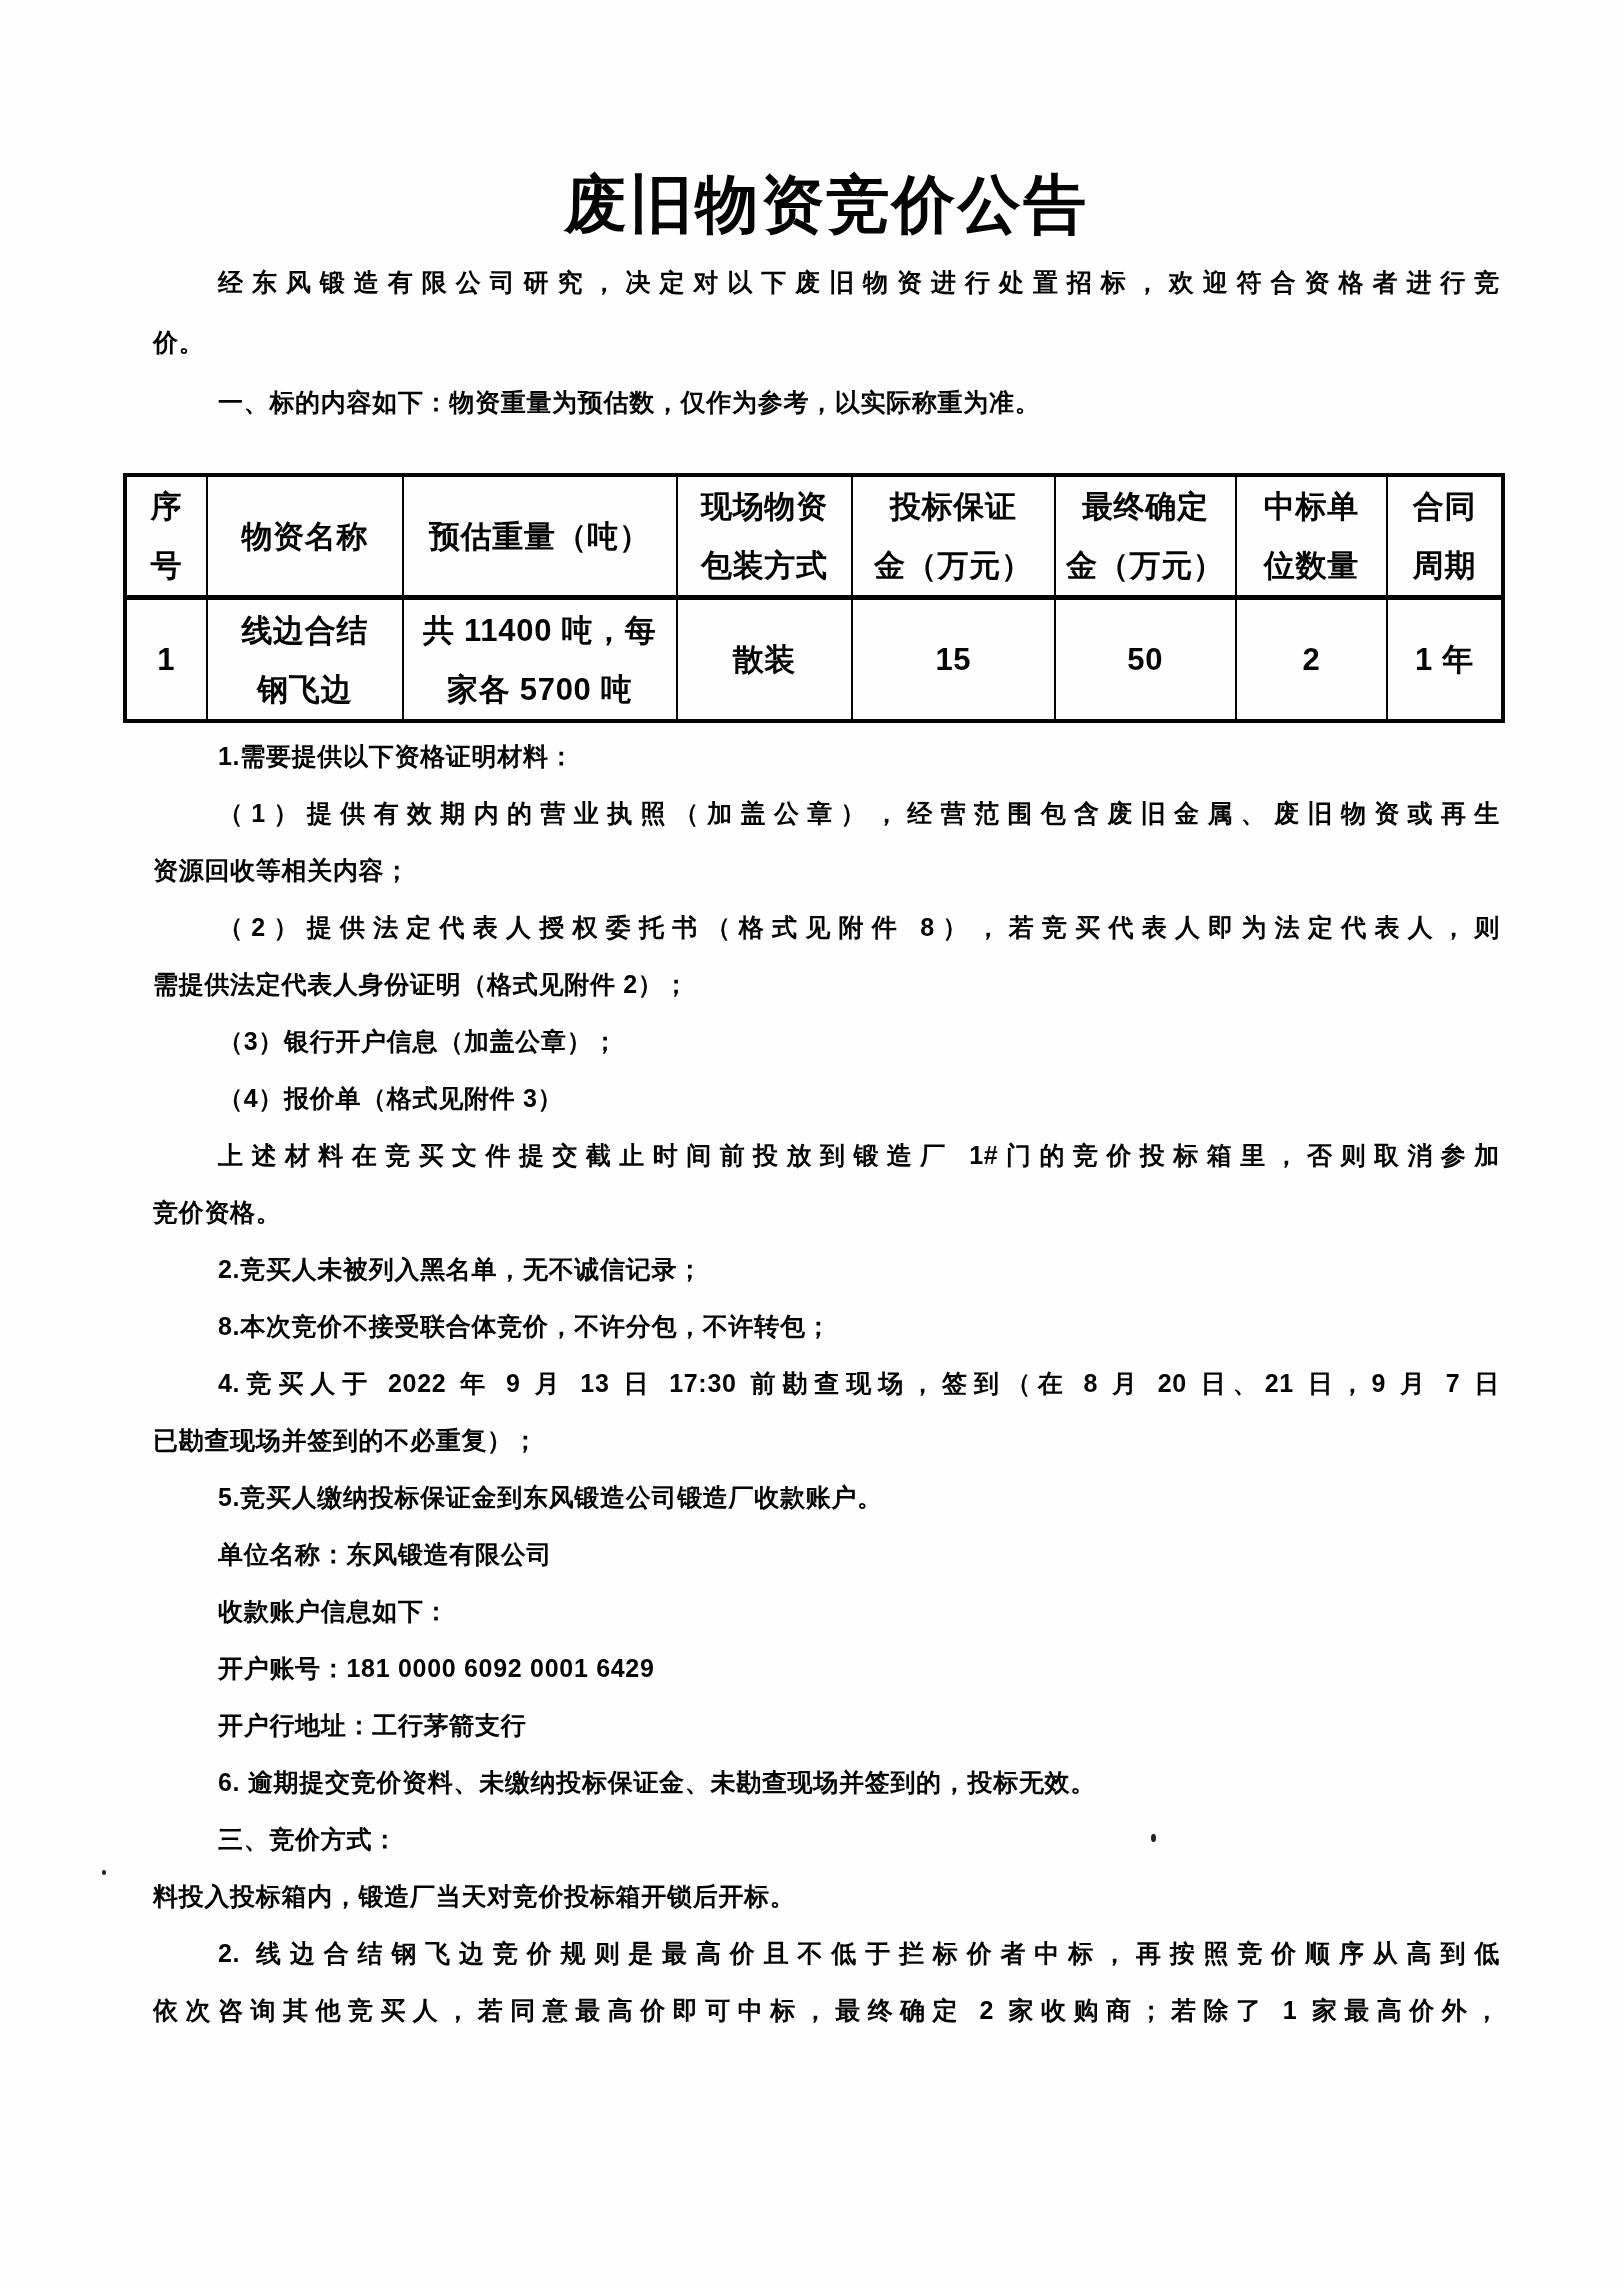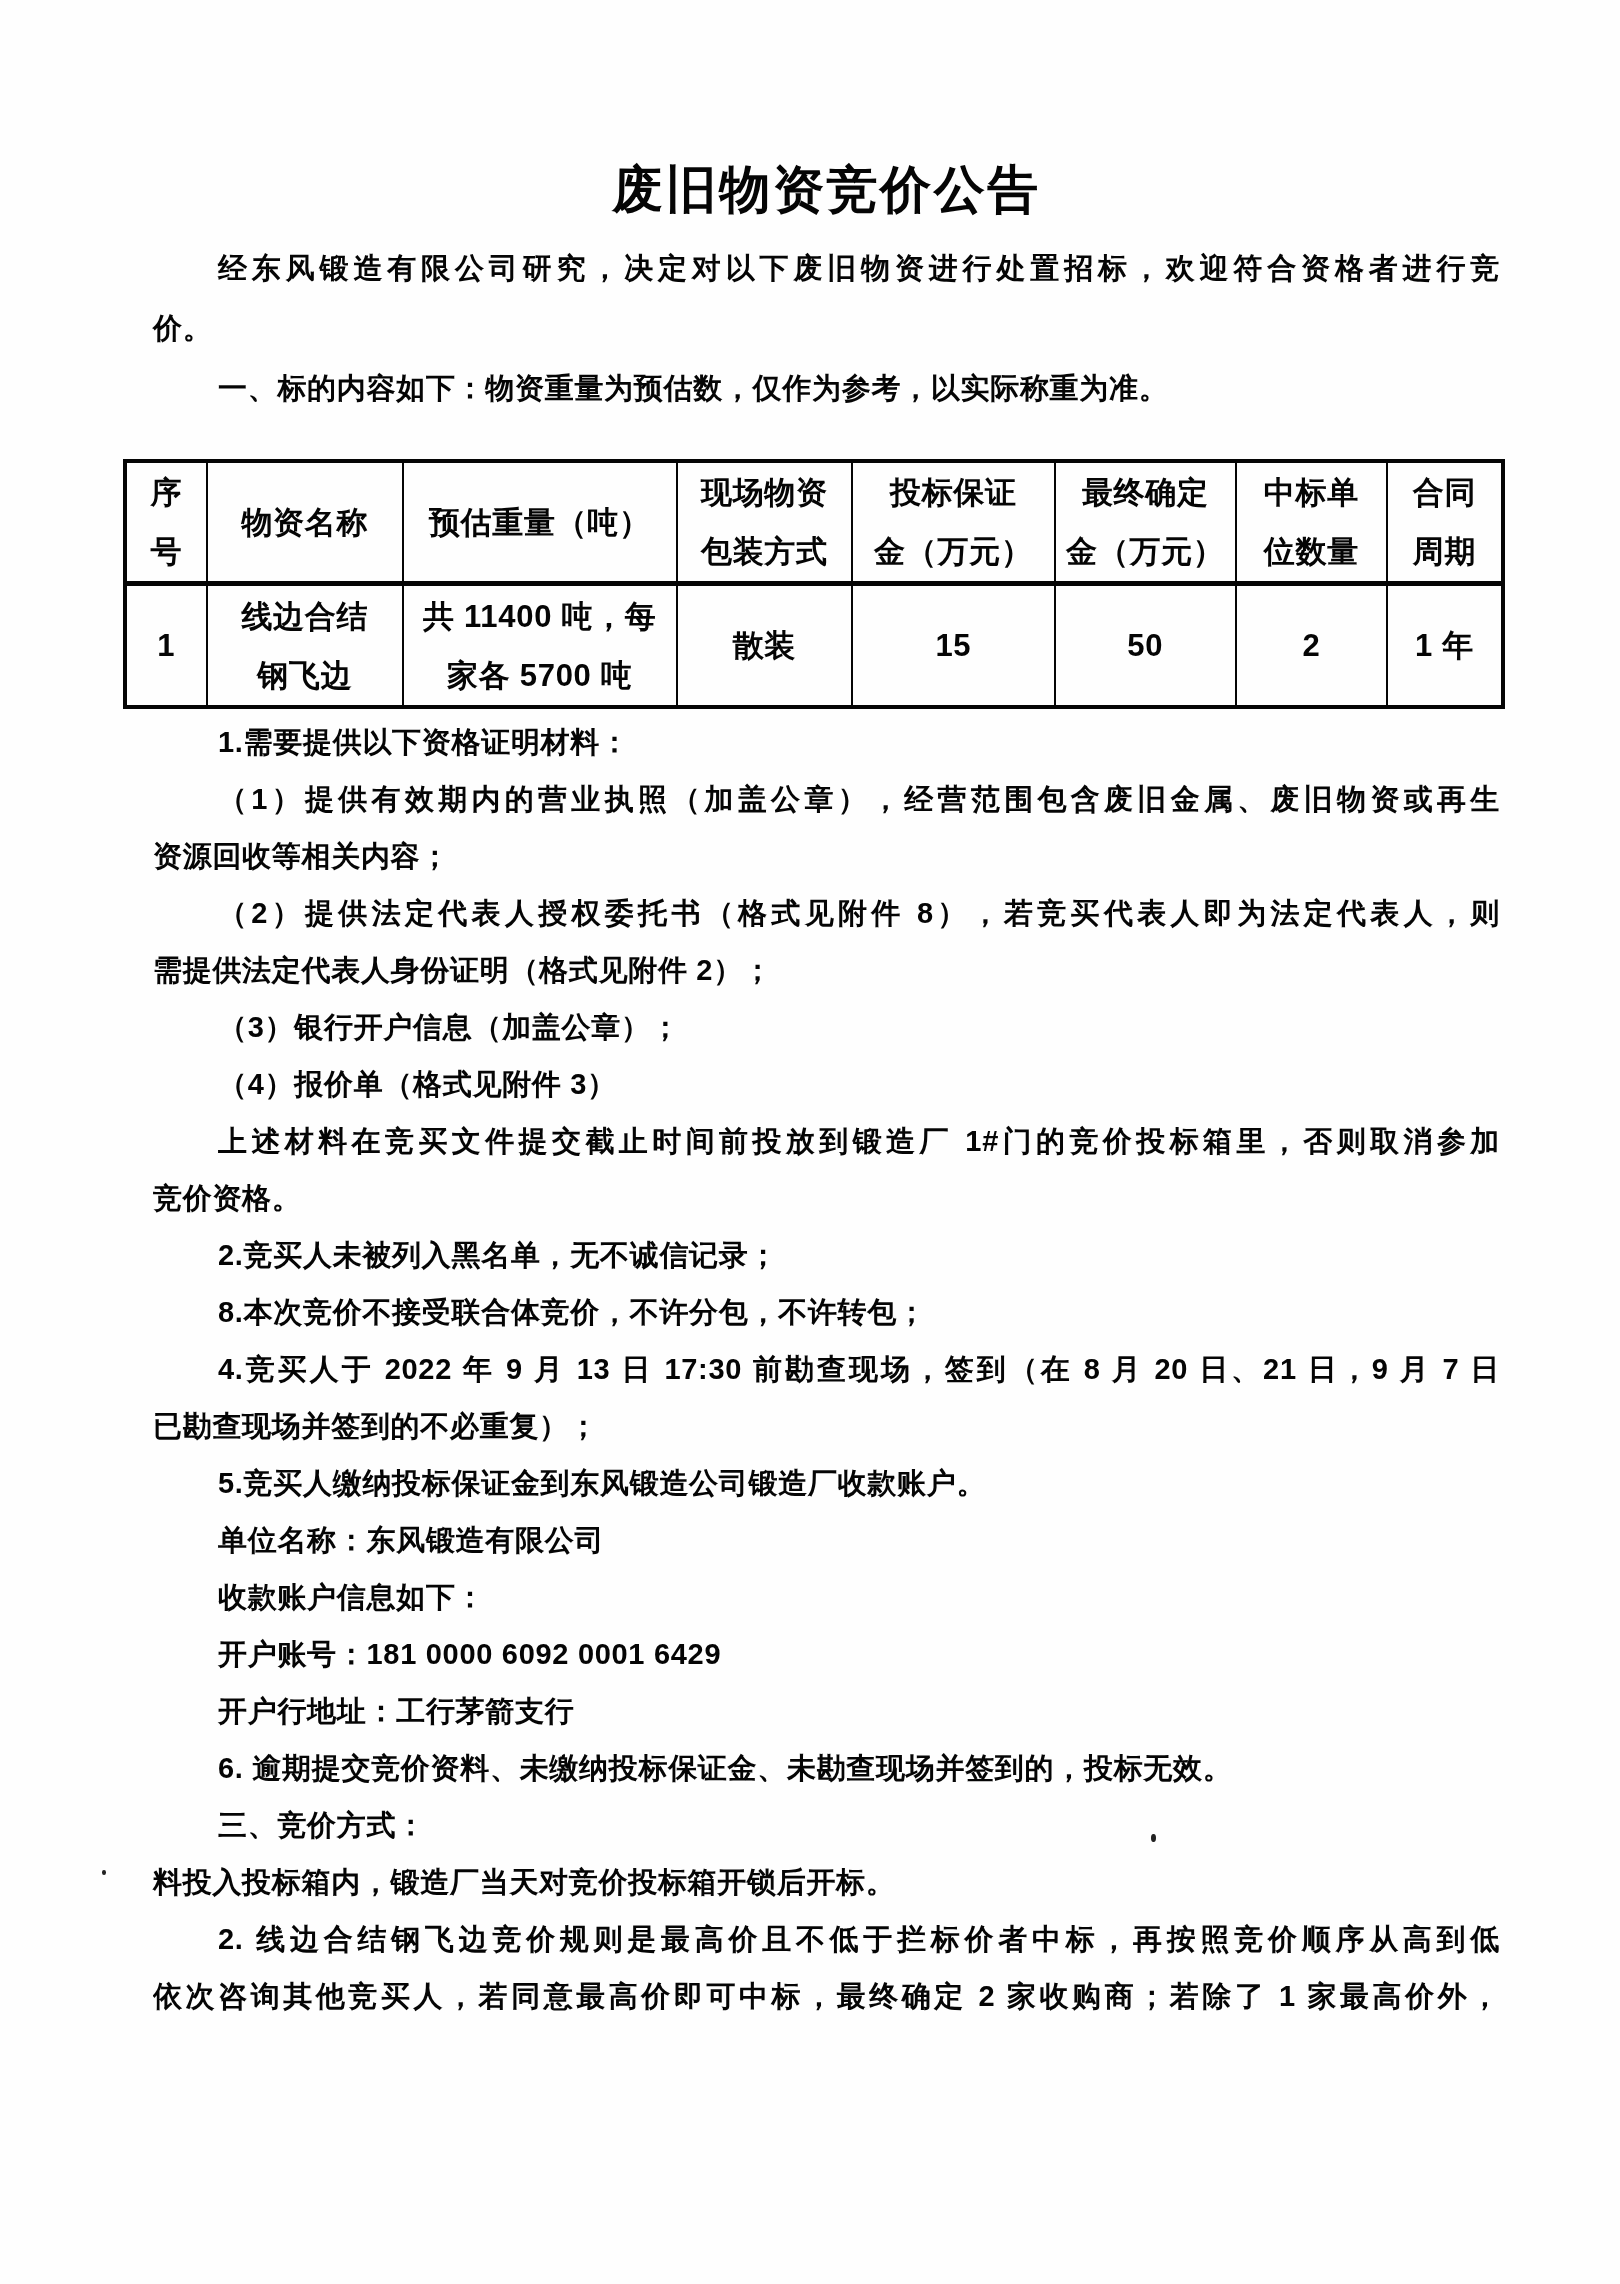--- a/index.html
+++ b/index.html
@@ -9,32 +9,32 @@
     height: 2284px;
     background: #fefefe;
     color: #050505;
     font-family: "Liberation Sans", "DejaVu Sans", sans-serif;
     font-weight: 700;
     overflow: hidden;
     margin: 0 auto;
   }
   .content { padding: 161px 120px 0 153px; }
   .title {
-    margin: 2px;
-    font-size: 51px;
+    margin: 16px;
+    font-size: 63px;
     line-height: 54px;
     text-align: center;
     letter-spacing: 2.6px;
     font-weight: 700;
   }
   .sec.pre  { margin-top: 21px; }
   .pre  .line { line-height: 60px; height: 60px; }
   .sec.post { margin-top: 5.2px; }
   .post .line { line-height: 57px; height: 57px; }
-  .line { font-size: 29px; white-space: nowrap; letter-spacing: 0.7px; }
+  .line { font-size: 25px; white-space: nowrap; letter-spacing: 0.7px; }
   .line.ind { padding-left: 65px; }
   .line.fill {
     white-space: normal;
     text-align: justify;
     text-align-last: justify;
     overflow: hidden;
   }
   .tbl-wrap { margin: 41px 0 0 -30px; width: 1382px; }
   table.tbl {
     border-collapse: collapse;

